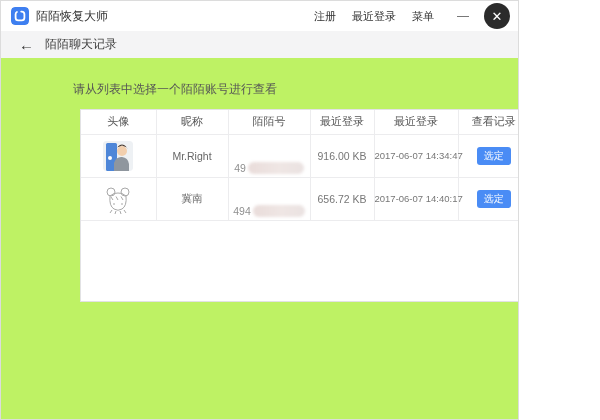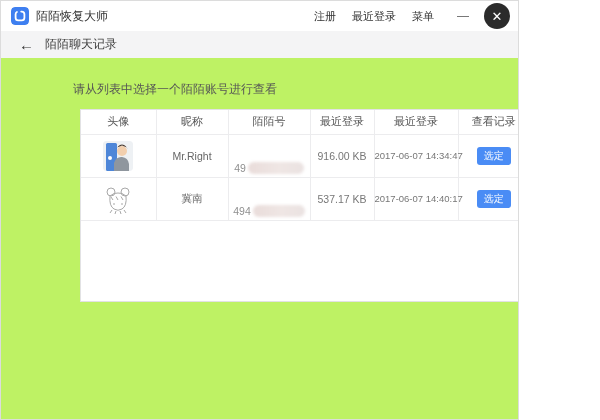--- a/index.html
+++ b/index.html
@@ -135,21 +135,21 @@
                 </g>
               </svg>
             </td>
             <td class="nick">冀南</td>
             <td>
               <div class="id-cell">
                 <span class="id-text">494</span>
                 <span class="blur-pill blur-2"></span>
               </div>
             </td>
-            <td class="size-cell">537.17 KB</td>
+            <td class="size-cell">656.72 KB</td>
             <td class="login-cell">2017-06-07 14:40:17</td>
             <td>
               <button class="select-btn">选定</button>
             </td>
           </tr>
         </tbody>
       </table>
     </div>
   </div>
 

